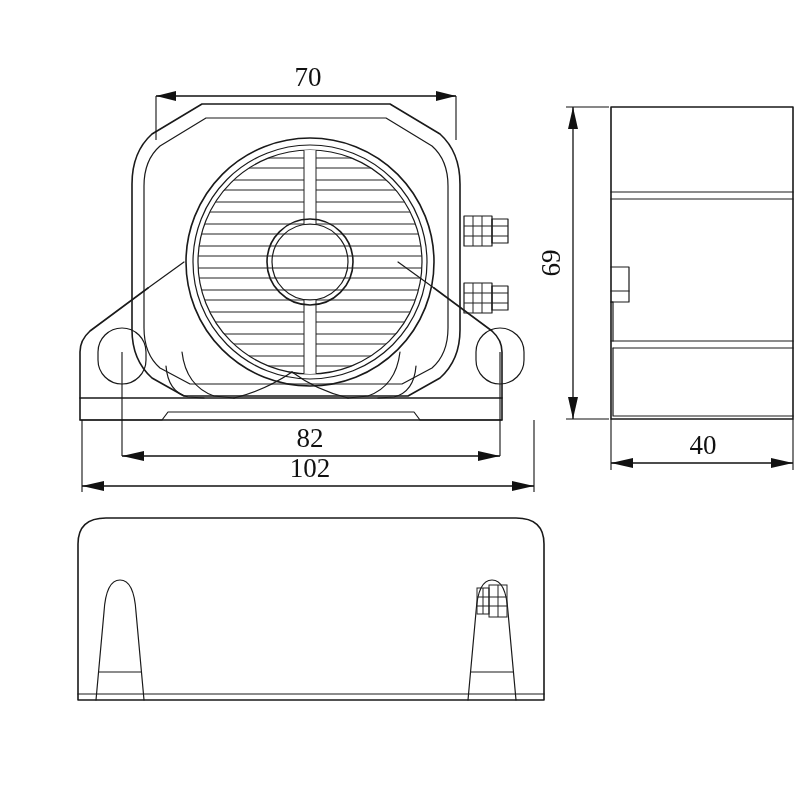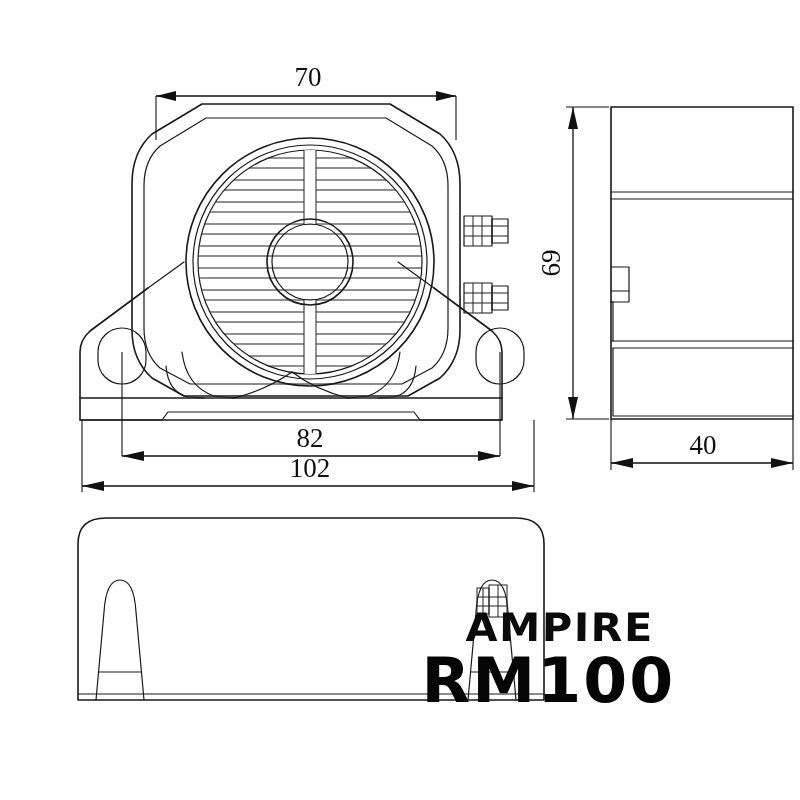--- a/index.html
+++ b/index.html
@@ -344,18 +344,14 @@
       <line class="ext-line" x1="575" y1="419" x2="575" y2="470"></line>
       <line class="ext-line" x1="757" y1="419" x2="757" y2="470"></line>
       <line class="dim-line" x1="575" y1="463" x2="757" y2="463"></line>
       <polygon class="arrow" points="575,463 597,458 597,468"></polygon>
       <polygon class="arrow" points="757,463 735,458 735,468"></polygon>
       <text class="dim-text" x="667" y="454">40</text>
     </g>
 
   </svg>
 
-  <div id="logo-block">
-    <div id="brand-word">AMPIRE</div>
-    <div id="model-word">RM100</div>
-  </div>
 
 </div>
 
 </body></html>

